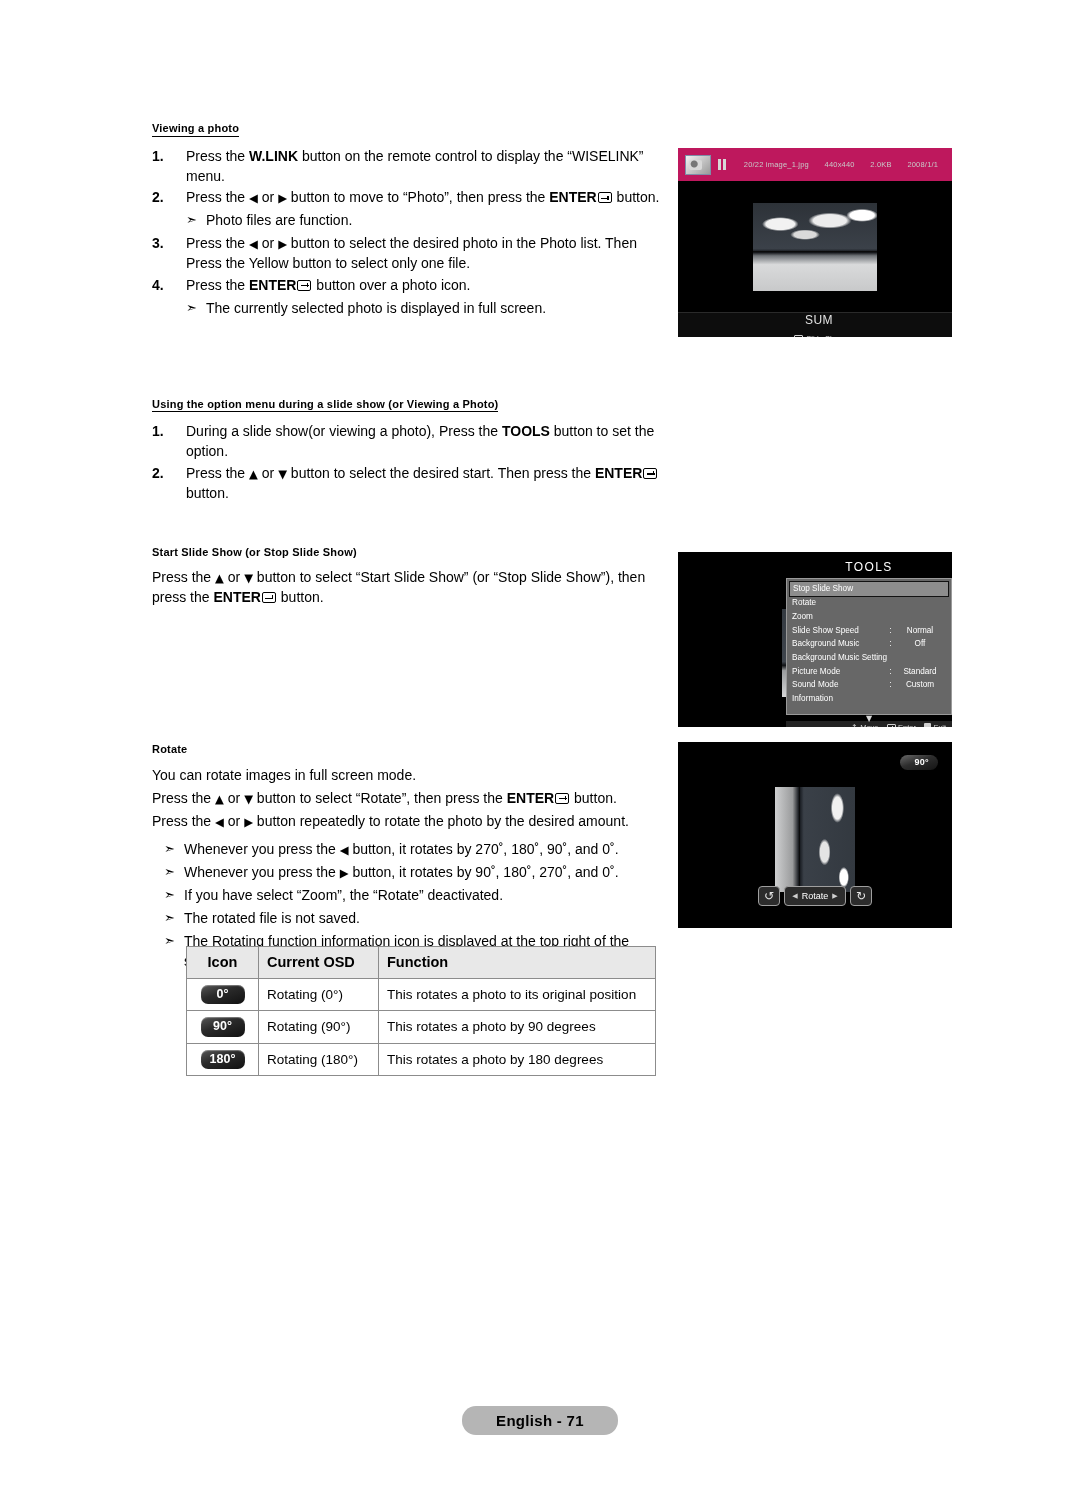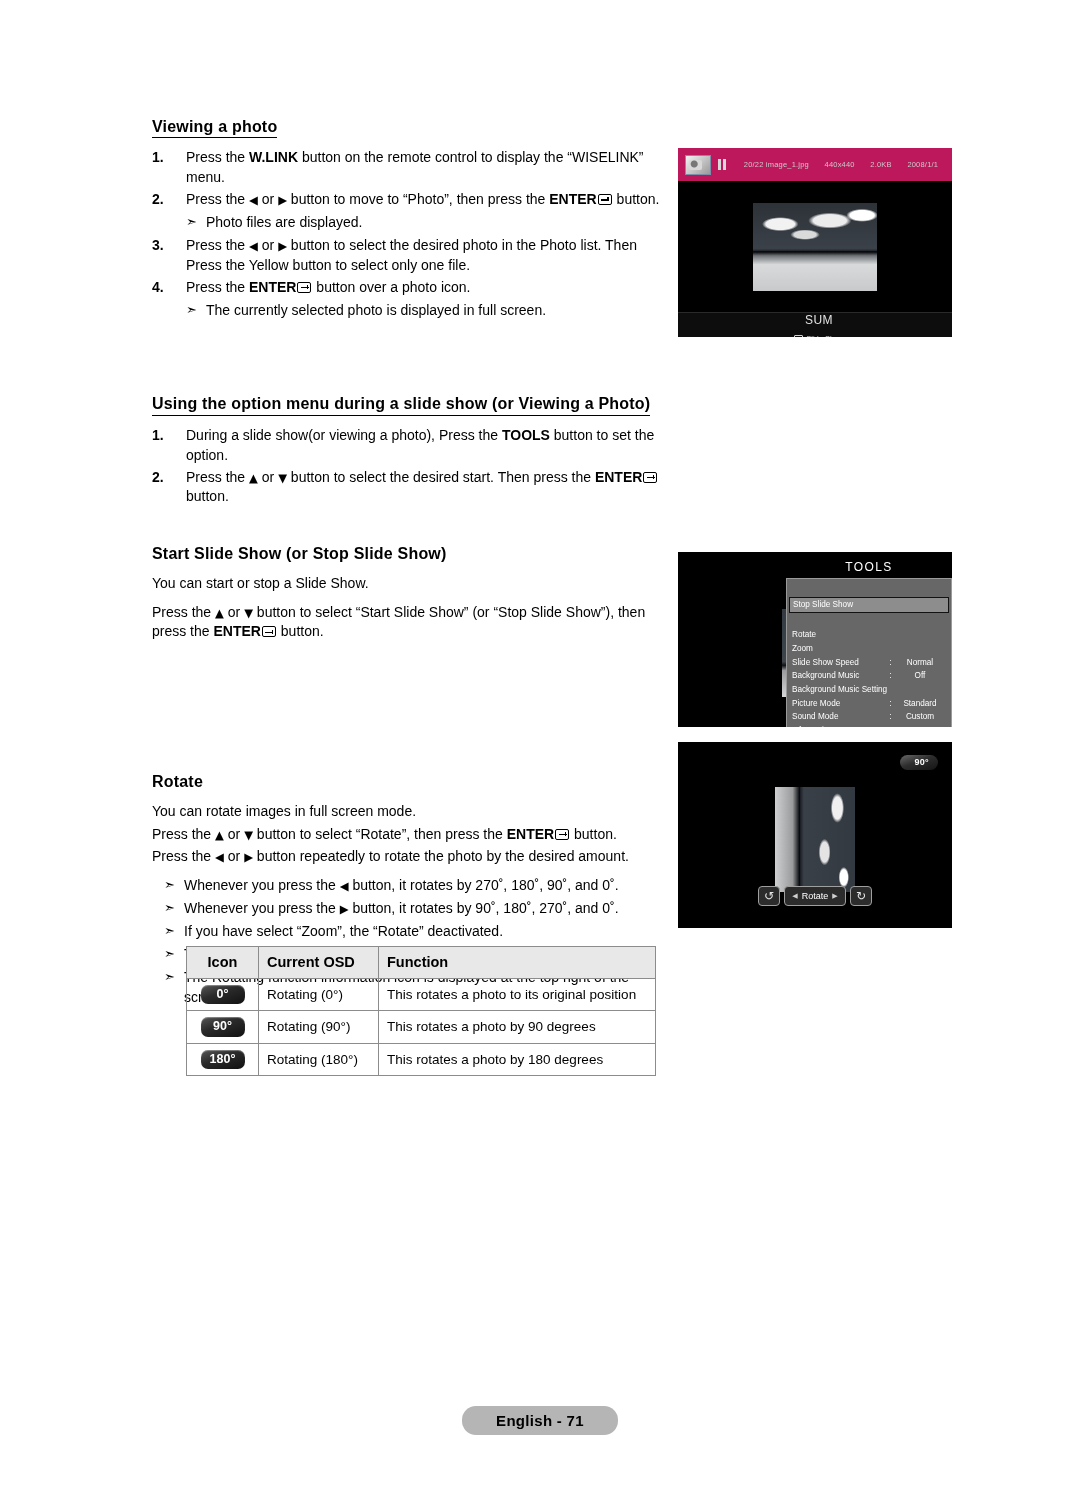--- a/index.html
+++ b/index.html
@@ -18,21 +18,21 @@
 
   
   .textcol {
     position: absolute;
     left: 152px;
     top: 118px;
     width: 512px;
   }
 
   .sec-head {
-    font-size: 16px;
+    font-size: 11px;
     font-weight: bold;
     letter-spacing: 0.2px;
     border-bottom: 1.6px solid #000;
     display: inline-block;
     padding-bottom: 1px;
     margin-bottom: 10px;
     line-height: 1.15;
   }
   .sec-head.nounder { border-bottom: none; padding-bottom: 0; }
 
@@ -270,21 +270,21 @@
     padding: 0.6px 5px;
     line-height: 1.52;
     white-space: nowrap;
   }
   .tt-row .lbl { flex: 1 1 auto; }
   .tt-row .col { width: 7px; flex: 0 0 7px; text-align: center; }
   .tt-row .val { width: 52px; flex: 0 0 52px; text-align: center; }
   .tt-row.sel {
     background: #8d8d8d;
     border: 1.3px solid #121212;
-    margin: 16px 2px;
+    margin: 0 2px;
     padding: 0.6px 3px;
   }
   .tt-caret {
     text-align: center; color: #d6d6d6;
     font-family: "DejaVu Sans", sans-serif;
     font-size: 8px; line-height: 5px; margin-top: 1px;
   }
   .tt-foot {
     background: #232323;
     display: flex; align-items: center; justify-content: flex-end;
@@ -360,21 +360,21 @@
           <span class="body"><span>Press the </span><span class="b">W.LINK</span><span> button on the remote control to display the “WISELINK” menu.</span></span>
         </div>
         <div class="step">
           <span class="num">2.</span>
           <span class="body"><span>Press the </span><span class="glyph">◀</span><span> or </span><span class="glyph">▶</span><span> button to move to “Photo”, then press the </span><span class="b">ENTER</span><span class="enter-ico"></span><span> button.</span></span>
         </div>
       </div>
 
     <div class="note">
       <span class="arw">➣</span>
-      <span class="body">Photo files are displayed.</span>
+      <span class="body">Photo files are function.</span>
     </div>
 
     <div id="sec0-steps2">
         <div class="step">
           <span class="num">3.</span>
           <span class="body"><span>Press the </span><span class="glyph">◀</span><span> or </span><span class="glyph">▶</span><span> button to select the desired photo in the Photo list. Then Press the Yellow button to select only one file.</span></span>
         </div>
         <div class="step">
           <span class="num">4.</span>
           <span class="body"><span>Press the </span><span class="b">ENTER</span><span class="enter-ico"></span><span> button over a photo icon.</span></span>
@@ -397,21 +397,20 @@
         </div>
         <div class="step">
           <span class="num">2.</span>
           <span class="body"><span>Press the </span><span class="glyph">▲</span><span> or </span><span class="glyph">▼</span><span> button to select the desired start. Then press the </span><span class="b">ENTER</span><span class="enter-ico"></span><span> button.</span></span>
         </div>
       </div>
 
     <div style="height:36px"></div>
 
     <div class="sec-head nounder">Start Slide Show (or Stop Slide Show)</div>
-    <div class="para">You can start or stop a Slide Show.</div>
     <div class="para" id="slideshow-para-2"><span>Press the </span><span class="glyph">▲</span><span> or </span><span class="glyph">▼</span><span> button to select “Start Slide Show” (or “Stop Slide Show”), then press the </span><span class="b">ENTER</span><span class="enter-ico"></span><span> button.</span></div>
 
     <div style="height:122px"></div>
 
     <div class="sec-head nounder">Rotate</div>
     <div class="para tight">You can rotate images in full screen mode.</div>
     <div class="para tight" id="rotate-para-2"><span>Press the </span><span class="glyph">▲</span><span> or </span><span class="glyph">▼</span><span> button to select “Rotate”, then press the </span><span class="b">ENTER</span><span class="enter-ico"></span><span> button.</span></div>
     <div class="para" id="rotate-para-3"><span>Press the </span><span class="glyph">◀</span><span> or </span><span class="glyph">▶</span><span> button repeatedly to rotate the photo by the desired amount.</span></div>
     <div id="rotate-notes">
         <div class="note" style="padding-left: 12px;">

